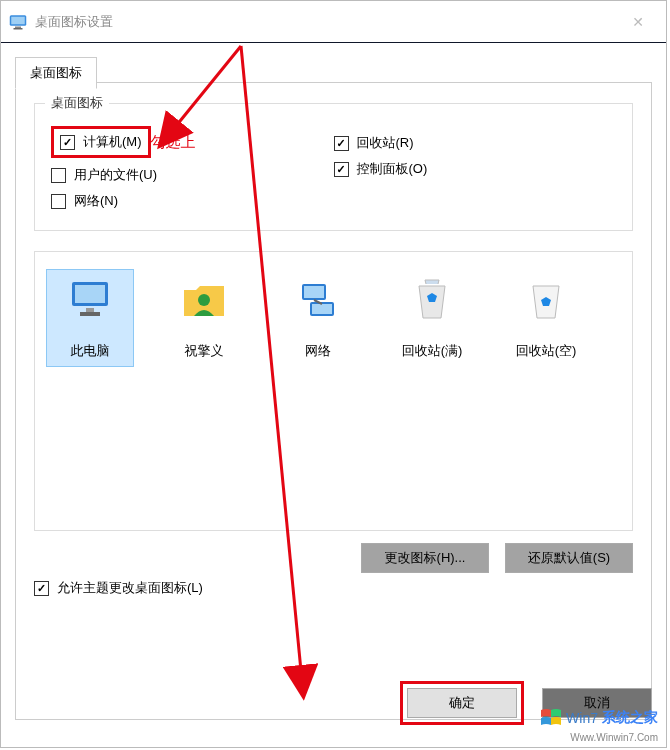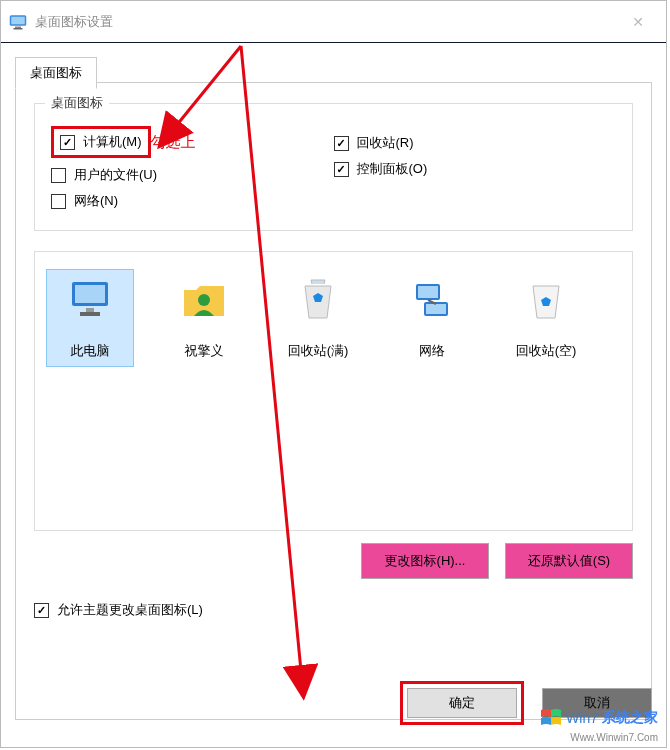--- a/index.html
+++ b/index.html
@@ -22,21 +22,21 @@
 .cb-box.checked::before{content:"✓";font-weight:bold}
 .red-box{border:3px solid #e30613;display:inline-block;padding:4px 6px}
 .anno{color:#e30613;font-size:15px}
 .icons-panel{border:1px solid #ddd;height:280px;padding:18px 12px}
 .icons-row{display:flex;gap:28px}
 .icon-item{width:86px;display:flex;flex-direction:column;align-items:center;gap:18px;padding:6px 2px}
 .icon-item.selected{background:#cde8ff;outline:1px solid #8cc8f5}
 .icon-box{width:48px;height:48px;display:flex;align-items:center;justify-content:center}
 .icon-item span{font-size:13px;text-align:center;white-space:nowrap}
 .btn-row{display:flex;gap:16px;justify-content:flex-end;margin-top:12px}
-.btn{min-width:128px;height:36px;border:1px solid #aaa;background:#ec4899;display:flex;align-items:center;justify-content:center}
+.btn{min-width:128px;height:30px;border:1px solid #aaa;background:#a3a3a3;display:flex;align-items:center;justify-content:center}
 .footer-cb{margin-top:6px}
 .footer-btns{position:absolute;bottom:22px;right:14px;display:flex;gap:18px;align-items:center}
 .footer-btn{width:110px;height:30px;border:1px solid #aaa;background:#e1e1e1;display:flex;align-items:center;justify-content:center}
 .red-ok{border:3px solid #e30613;padding:4px;display:inline-block}
 .arrow-svg{position:absolute;top:0;left:0;pointer-events:none}
 .watermark{position:absolute;bottom:18px;right:8px;display:flex;align-items:center;gap:4px}
 .watermark .wm-t1{color:#3a7bc8;font-weight:normal;font-size:14px}
 .watermark .wm-t2{color:#3b82f6;font-weight:bold;font-size:14px}
 .watermark .wm-sub{position:absolute;bottom:-14px;right:0;font-size:10px;color:#888}
 </style>
@@ -118,58 +118,58 @@
             <svg width="44" height="40" viewBox="0 0 44 40">
                 <path d="M2 10 L14 10 L18 6 L42 6 L42 36 L2 36 Z" fill="#f7c948"></path>
                 <circle cx="22" cy="20" r="6" fill="#2d9c3f"></circle>
                 <path d="M12 36 Q22 24 32 36 Z" fill="#2d9c3f"></path>
               </svg>
           </div>
           <span>祝擎义</span>
         </div>
         <div class="icon-item">
           <div class="icon-box">
-            <svg width="38" height="44" viewBox="0 0 38 44">
-                <path d="M6 8 L32 8 L28 40 L10 40 Z" fill="#e8e8e8" stroke="#bbb"></path>
-                <path d="M13 6 L12 2 L26 2 L25 6" fill="#cde" stroke="#bbb"></path>
-                <path d="M14 18 l5 -3 l5 3 l-2 6 l-6 0 Z" fill="#1e88e5"></path>
-              </svg>
-          </div>
-          <span>回收站(满)</span>
-        </div>
-        <div class="icon-item">
-          <div class="icon-box">
             <svg width="44" height="40" viewBox="0 0 44 40">
                 <rect x="6" y="4" width="24" height="16" rx="2" fill="#2d7dd2"></rect>
                 <rect x="8" y="6" width="20" height="12" fill="#a8d5f7"></rect>
                 <rect x="14" y="22" width="24" height="14" rx="2" fill="#2d7dd2"></rect>
                 <rect x="16" y="24" width="20" height="10" fill="#a8d5f7"></rect>
                 <line x1="18" y1="20" x2="26" y2="24" stroke="#666" stroke-width="2"></line>
               </svg>
           </div>
           <span>网络</span>
         </div>
         <div class="icon-item">
           <div class="icon-box">
             <svg width="38" height="44" viewBox="0 0 38 44">
+                <path d="M6 8 L32 8 L28 40 L10 40 Z" fill="#e8e8e8" stroke="#bbb"></path>
+                <path d="M13 6 L12 2 L26 2 L25 6" fill="#cde" stroke="#bbb"></path>
+                <path d="M14 18 l5 -3 l5 3 l-2 6 l-6 0 Z" fill="#1e88e5"></path>
+              </svg>
+          </div>
+          <span>回收站(满)</span>
+        </div>
+        <div class="icon-item">
+          <div class="icon-box">
+            <svg width="38" height="44" viewBox="0 0 38 44">
                 <path d="M6 8 L32 8 L28 40 L10 40 Z" fill="#f4f4f4" stroke="#bbb"></path>
                 <path d="M14 22 l5 -3 l5 3 l-2 6 l-6 0 Z" fill="#1e88e5"></path>
               </svg>
           </div>
           <span>回收站(空)</span>
         </div>
       </div>
     </div>
 
     <div class="btn-row">
       <div class="btn">更改图标(H)...</div>
       <div class="btn">还原默认值(S)</div>
     </div>
 
-    <label class="checkbox footer-cb" style="margin-top:22px">
+    <label class="checkbox footer-cb" style="margin-top:6px">
       <span class="cb-box checked"></span>
       <span>允许主题更改桌面图标(L)</span>
     </label>
 
   </div>
 
   <div class="footer-btns">
     <span class="red-ok">
       <div class="footer-btn">确定</div>
     </span>

